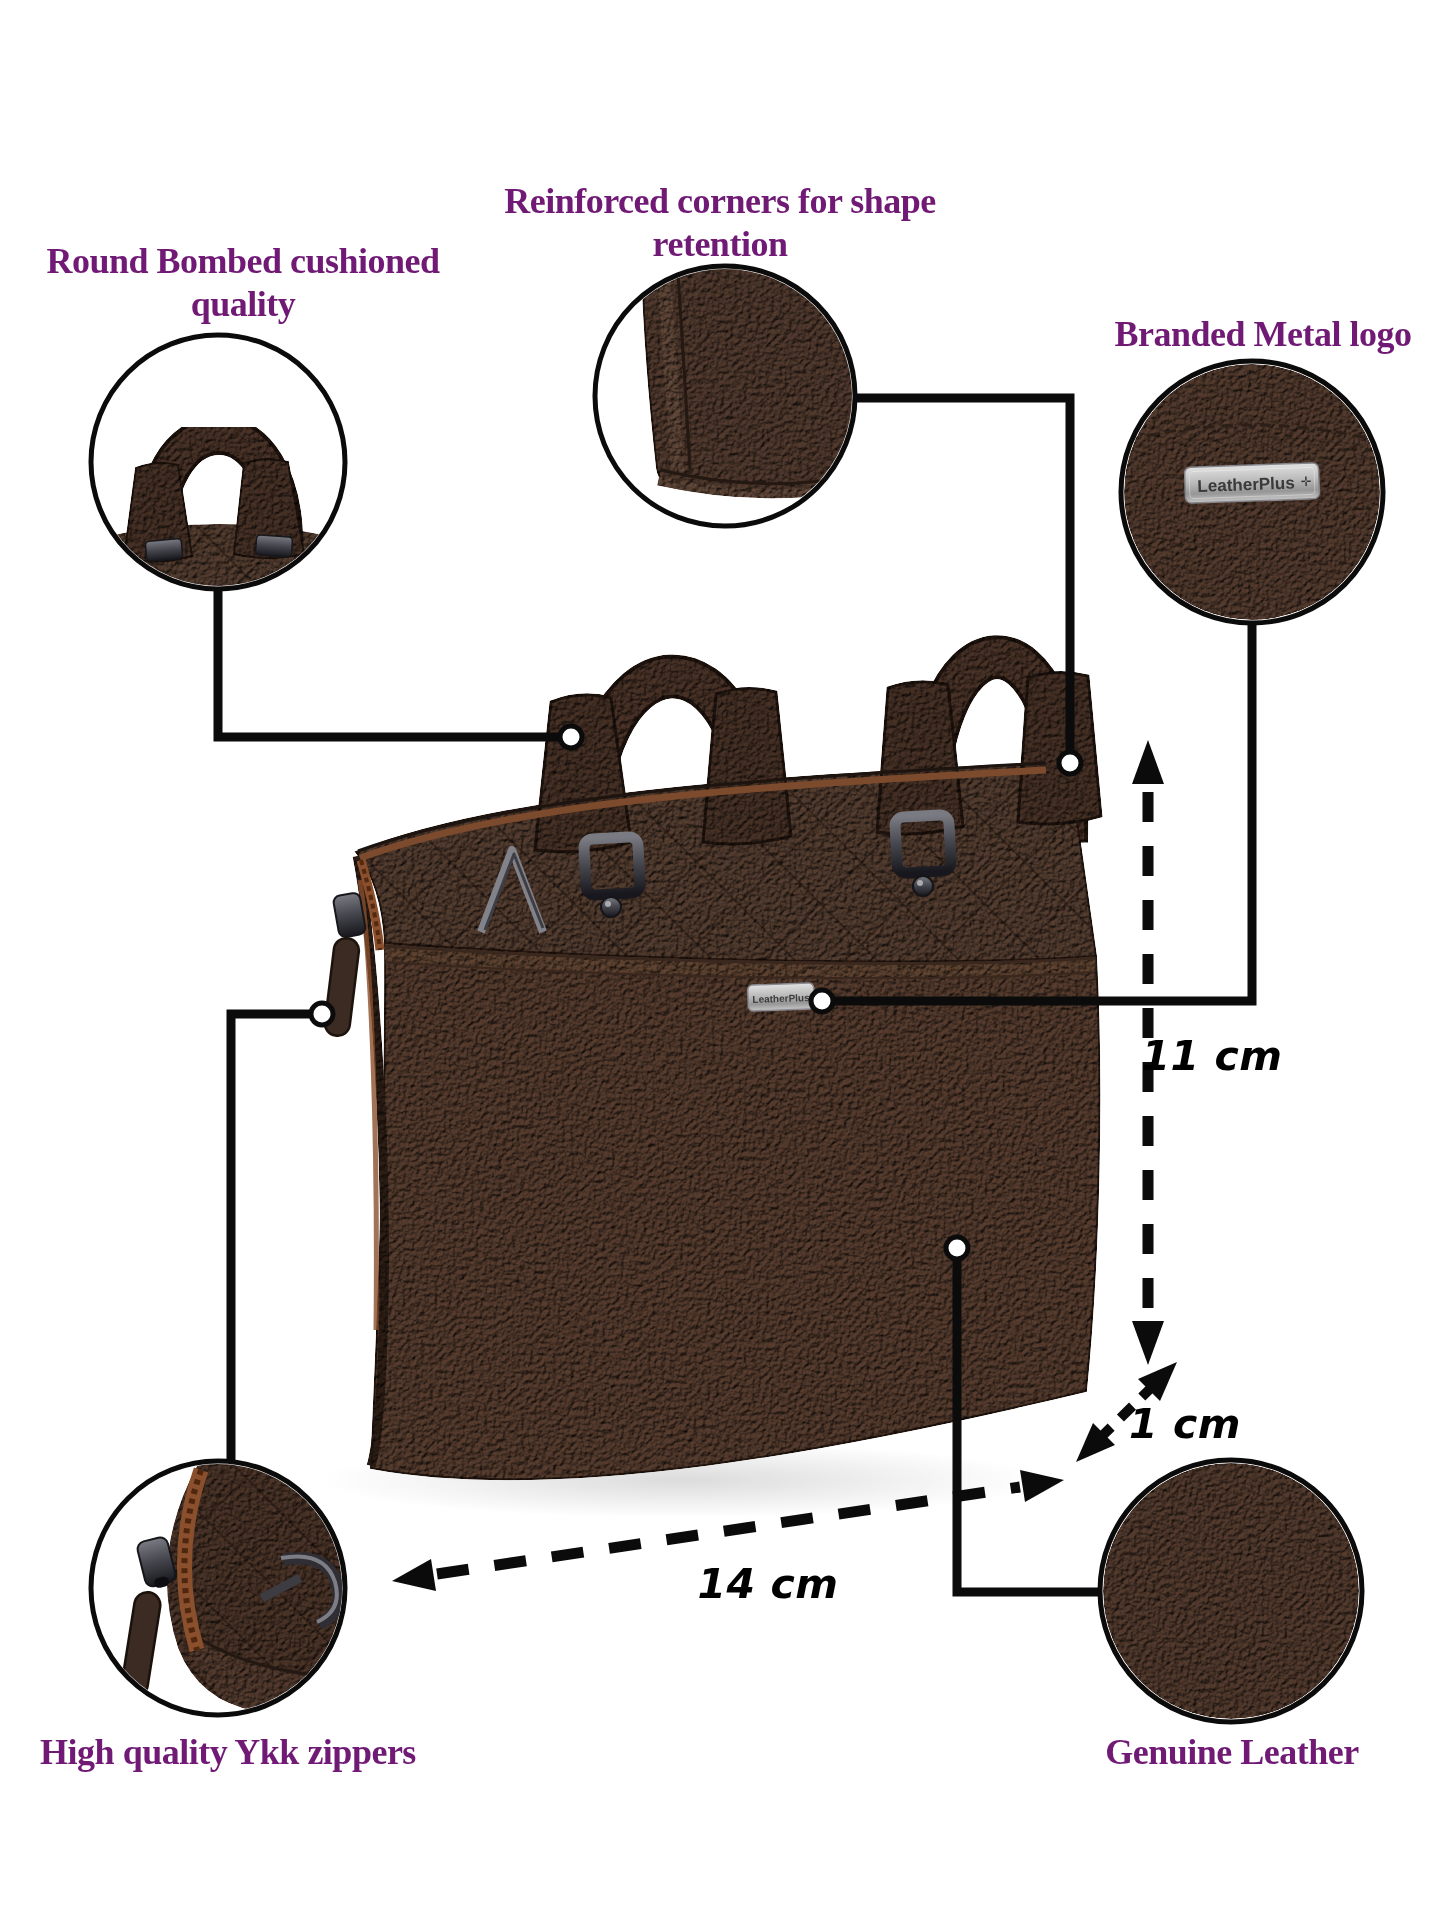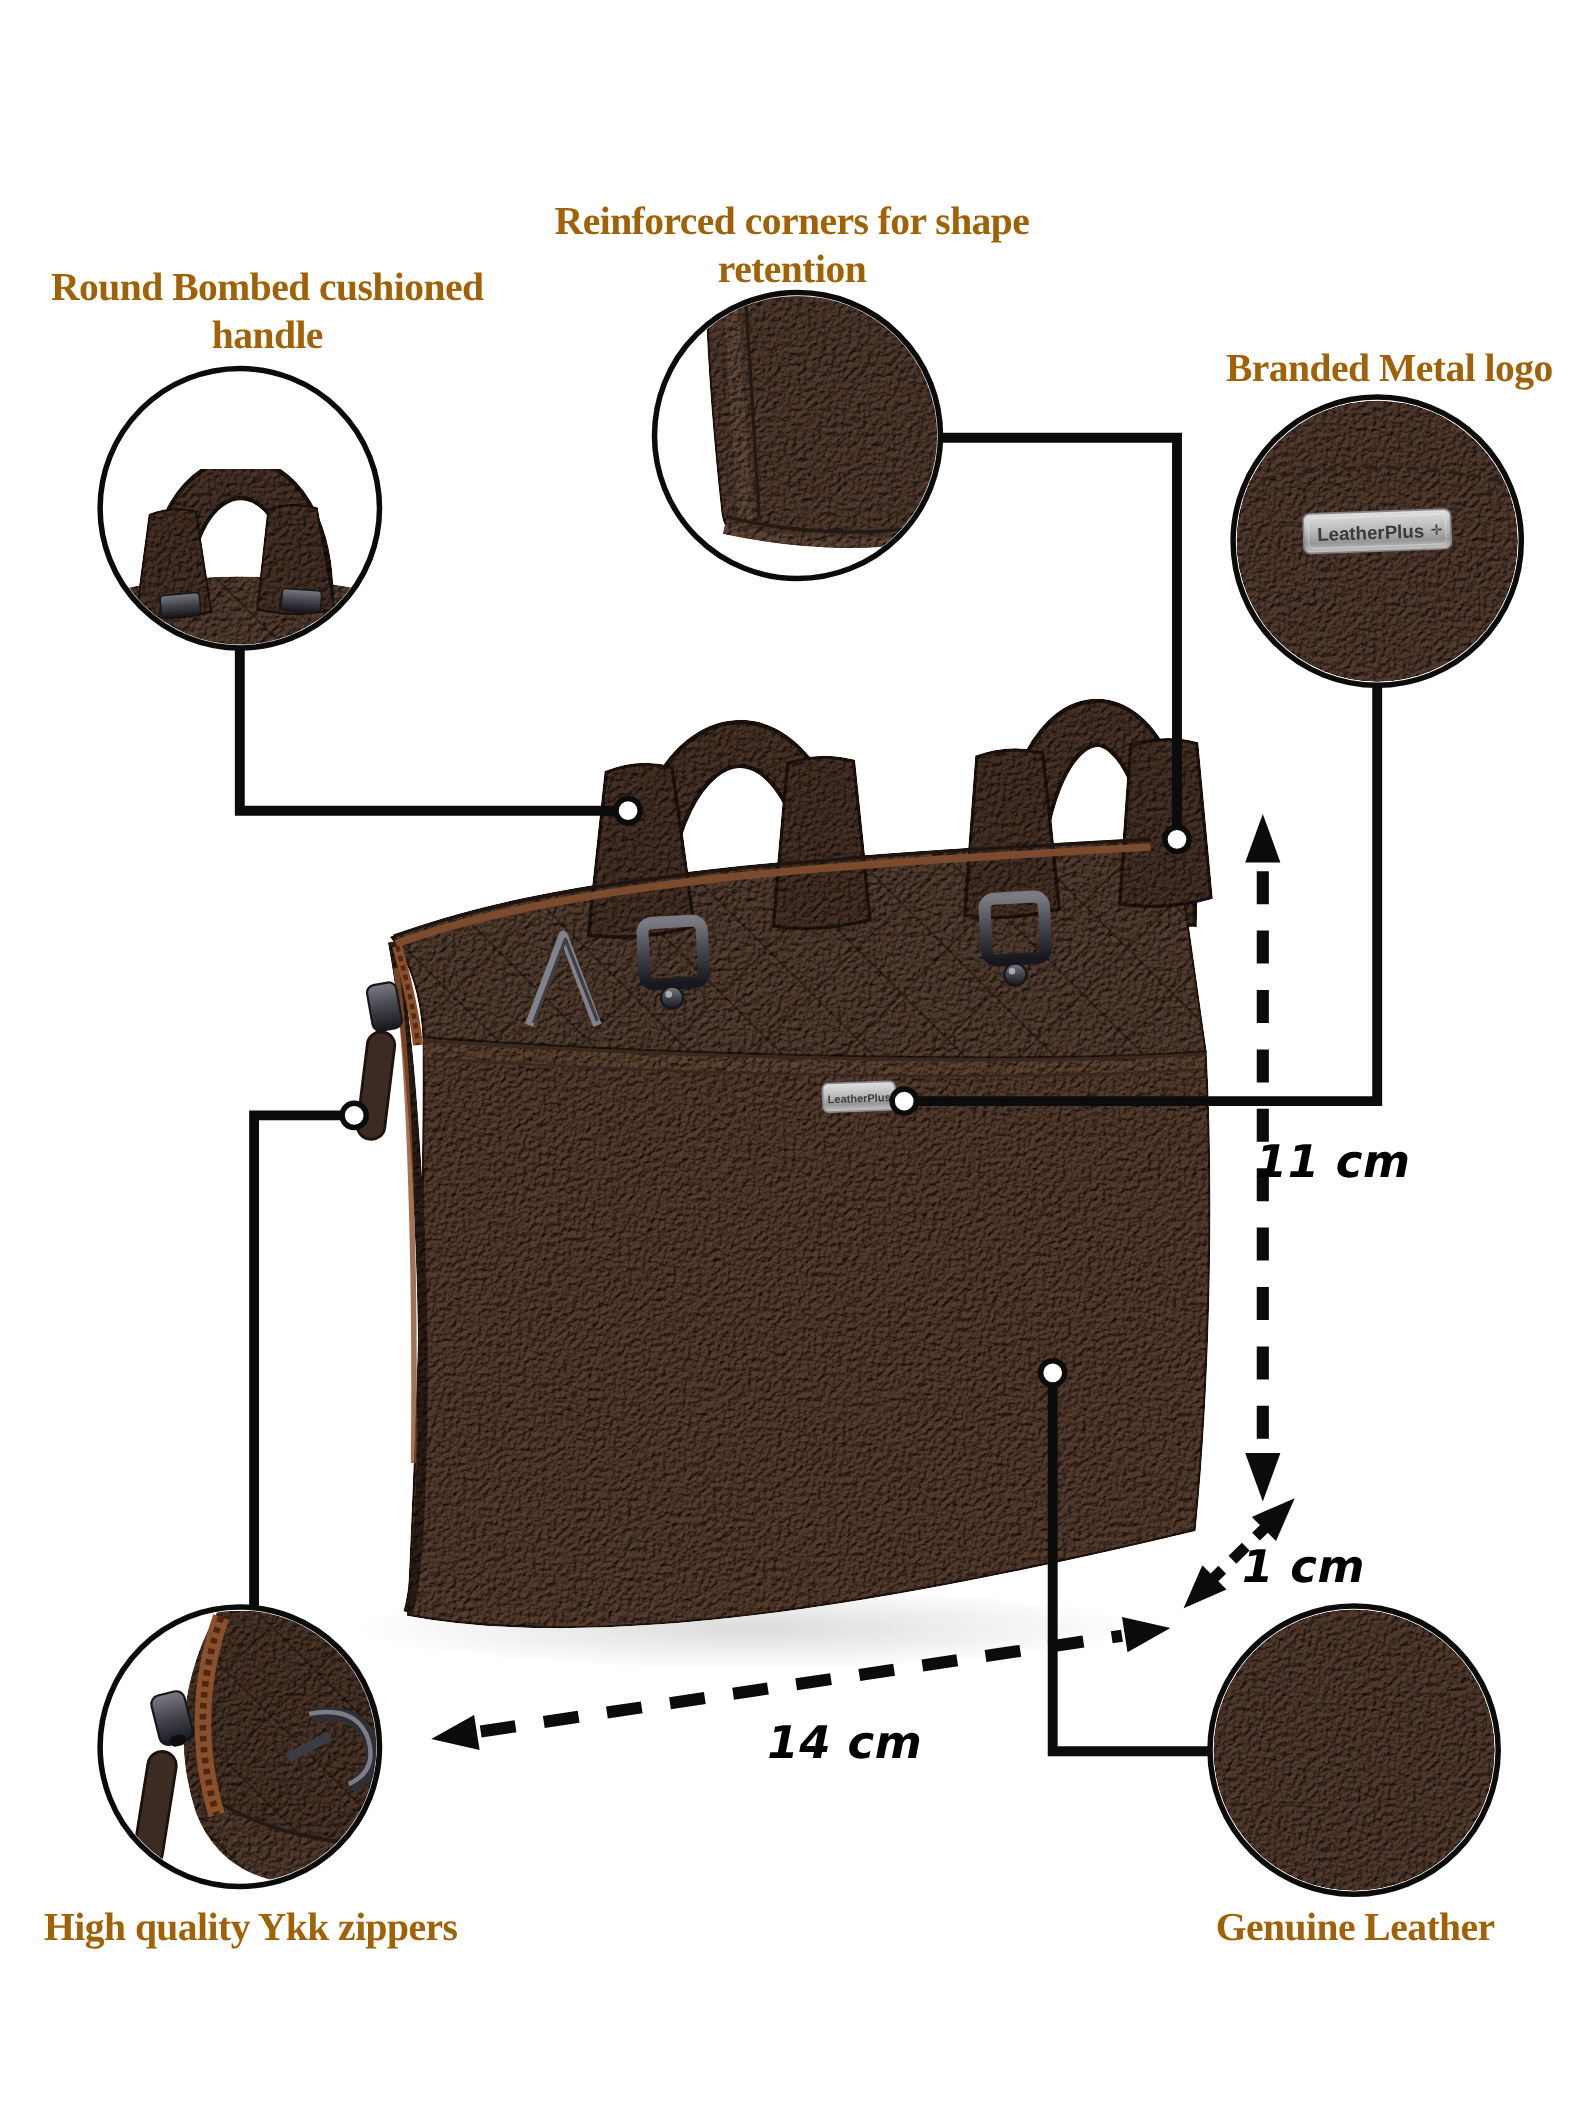--- a/index.html
+++ b/index.html
@@ -1,21 +1,21 @@
 <!DOCTYPE html>
 <html><head>
 <meta charset="utf-8">
 <style>
   html,body{margin:0;padding:0;background:#ffffff;}
   .stage{position:relative;width:1445px;height:1927px;background:#ffffff;overflow:hidden;
          font-family:"Liberation Serif",serif;}
   .art{position:absolute;left:0;top:0;}
   .lbl{position:absolute;transform:translateX(-50%);text-align:center;
        font-family:"Liberation Serif",serif;font-weight:700;font-size:36px;
-       line-height:1.2;color:#a16207;letter-spacing:-0.5px;}
+       line-height:1.2;color:#701a75;letter-spacing:-0.5px;}
   .dim{position:absolute;transform:translateX(-50%);text-align:center;
        font-family:"DejaVu Sans",sans-serif;font-weight:700;font-style:italic;
        font-size:41px;color:#000000;letter-spacing:0.5px;white-space:nowrap;}
 </style>
 </head>
 <body>
 
 <div class="stage">
 
 <svg class="art" width="1445" height="1927" viewBox="0 0 1445 1927">
@@ -245,21 +245,21 @@
   <g>
     <g clip-path="url(#clipC5)">
       <g filter="url(#pebble)">
         <circle cx="1231" cy="1591" r="128" fill="#5e473c"></circle>
       </g>
     </g>
     <circle cx="1231" cy="1591" r="131" fill="none" stroke="#0b0b0b" stroke-width="5"></circle>
   </g>
 </svg>
 
-<div class="lbl" style="left:243px;top:240px;width:470px;">Round Bombed cushioned handle</div>
+<div class="lbl" style="left:243px;top:240px;width:470px;">Round Bombed cushioned quality</div>
 
 <div class="lbl" style="left:720px;top:180px;width:470px;">Reinforced corners for shape retention</div>
 
 <div class="lbl" style="left:1263px;top:313px;width:480px;">Branded Metal logo</div>
 
 <div class="lbl" style="left:228px;top:1731px;width:540px;">High quality Ykk zippers</div>
 
 <div class="lbl" style="left:1232px;top:1731px;width:420px;">Genuine Leather</div>
 
 <div class="dim" style="left:1212px;top:1032px;">11 cm</div>

